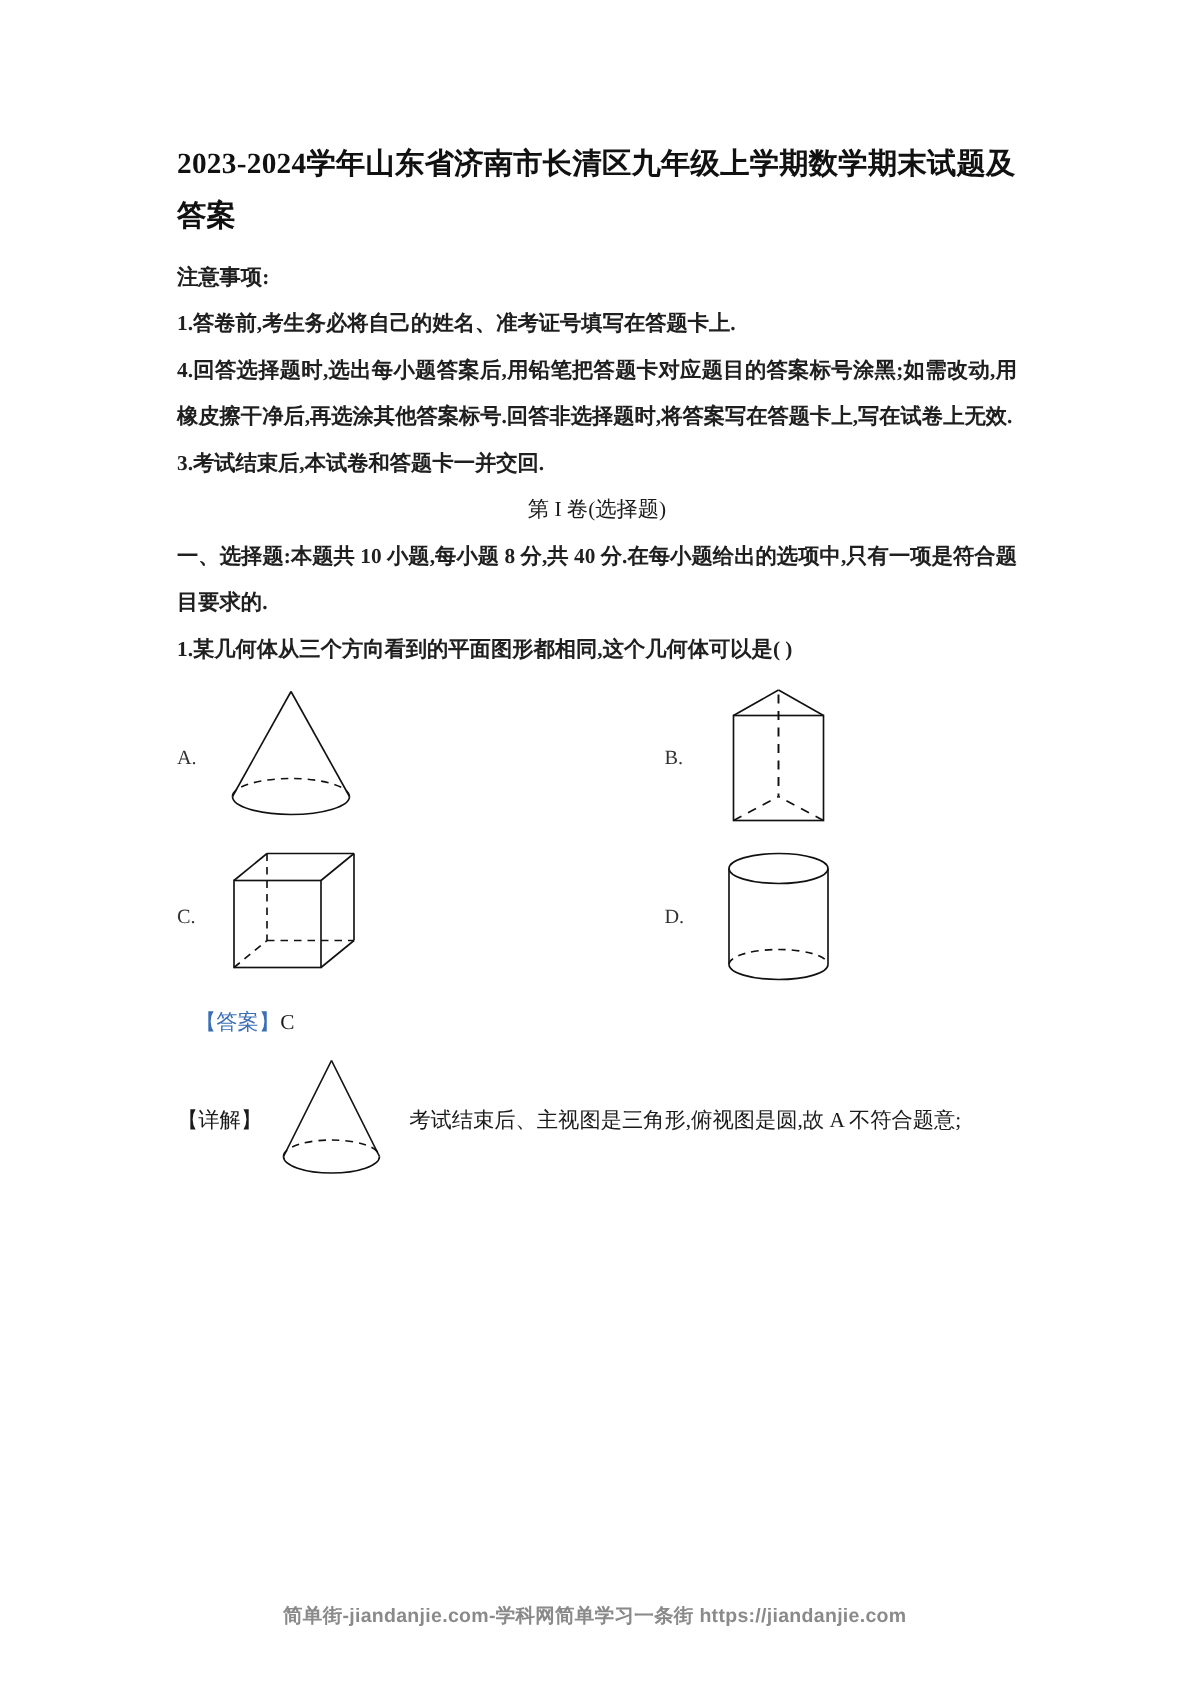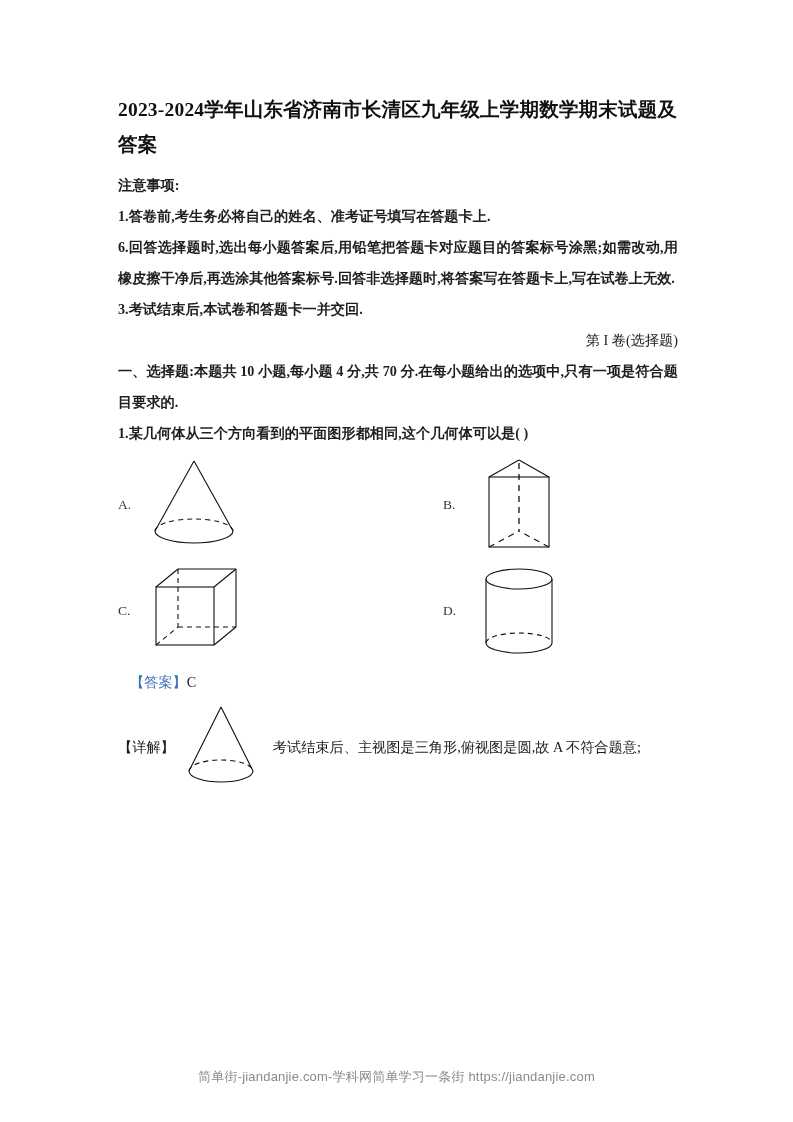--- a/index.html
+++ b/index.html
@@ -47,21 +47,21 @@
     color: #1f1f1f;
     font-weight: bold;
   }
   .para.indent-note {
     text-indent: 0;
   }
 
   .section-heading {
     font-size: 14.2px;
     line-height: 31px;
-    text-align: right;
+    text-align: center;
     margin: 0;
   }
 
   
   .options {
     position: relative;
     margin-top: 6px;
     height: 212px;
   }
   .opt {
@@ -118,41 +118,42 @@
   .footer {
     position: absolute;
     left: 0;
     top: 1068px;
     width: 793px;
     text-align: center;
     font-size: 13px;
     color: #8a8a8a;
     font-family: "Liberation Sans", "DejaVu Sans", sans-serif;
     letter-spacing: 0.2px;
+    font-weight: bold;
   }
 </style>
 </head>
 <body>
 
 <div class="page">
   <div class="content">
 
     <h1 class="doc-title">2023-2024学年山东省济南市长清区九年级上学期数学期末试题及答案</h1>
 
     <p class="para indent-note">注意事项:</p>
 
     <p class="para">1.答卷前,考生务必将自己的姓名、准考证号填写在答题卡上.</p>
 
-    <p class="para">6.回答选择题时,选出每小题答案后,用铅笔把答题卡对应题目的答案标号涂黑;如需改动,用橡皮擦干净后,再选涂其他答案标号.回答非选择题时,将答案写在答题卡上,写在试卷上无效.</p>
+    <p class="para">4.回答选择题时,选出每小题答案后,用铅笔把答题卡对应题目的答案标号涂黑;如需改动,用橡皮擦干净后,再选涂其他答案标号.回答非选择题时,将答案写在答题卡上,写在试卷上无效.</p>
 
     <p class="para">3.考试结束后,本试卷和答题卡一并交回.</p>
 
     <p class="section-heading">第 I 卷(选择题)</p>
 
-    <p class="para">一、选择题:本题共 10 小题,每小题 4 分,共 70 分.在每小题给出的选项中,只有一项是符合题目要求的.</p>
+    <p class="para">一、选择题:本题共 10 小题,每小题 8 分,共 40 分.在每小题给出的选项中,只有一项是符合题目要求的.</p>
 
     <p class="para">
       <span>1.</span><span>某几何体从三个方向看到的平面图形都相同,这个几何体可以是(        )</span>
     </p>
 
     <div class="options">
 
       <div class="opt opt-a">
         <span class="opt-label">A.</span>
         <svg class="fig" width="108" height="100" viewBox="0 0 108 100">

